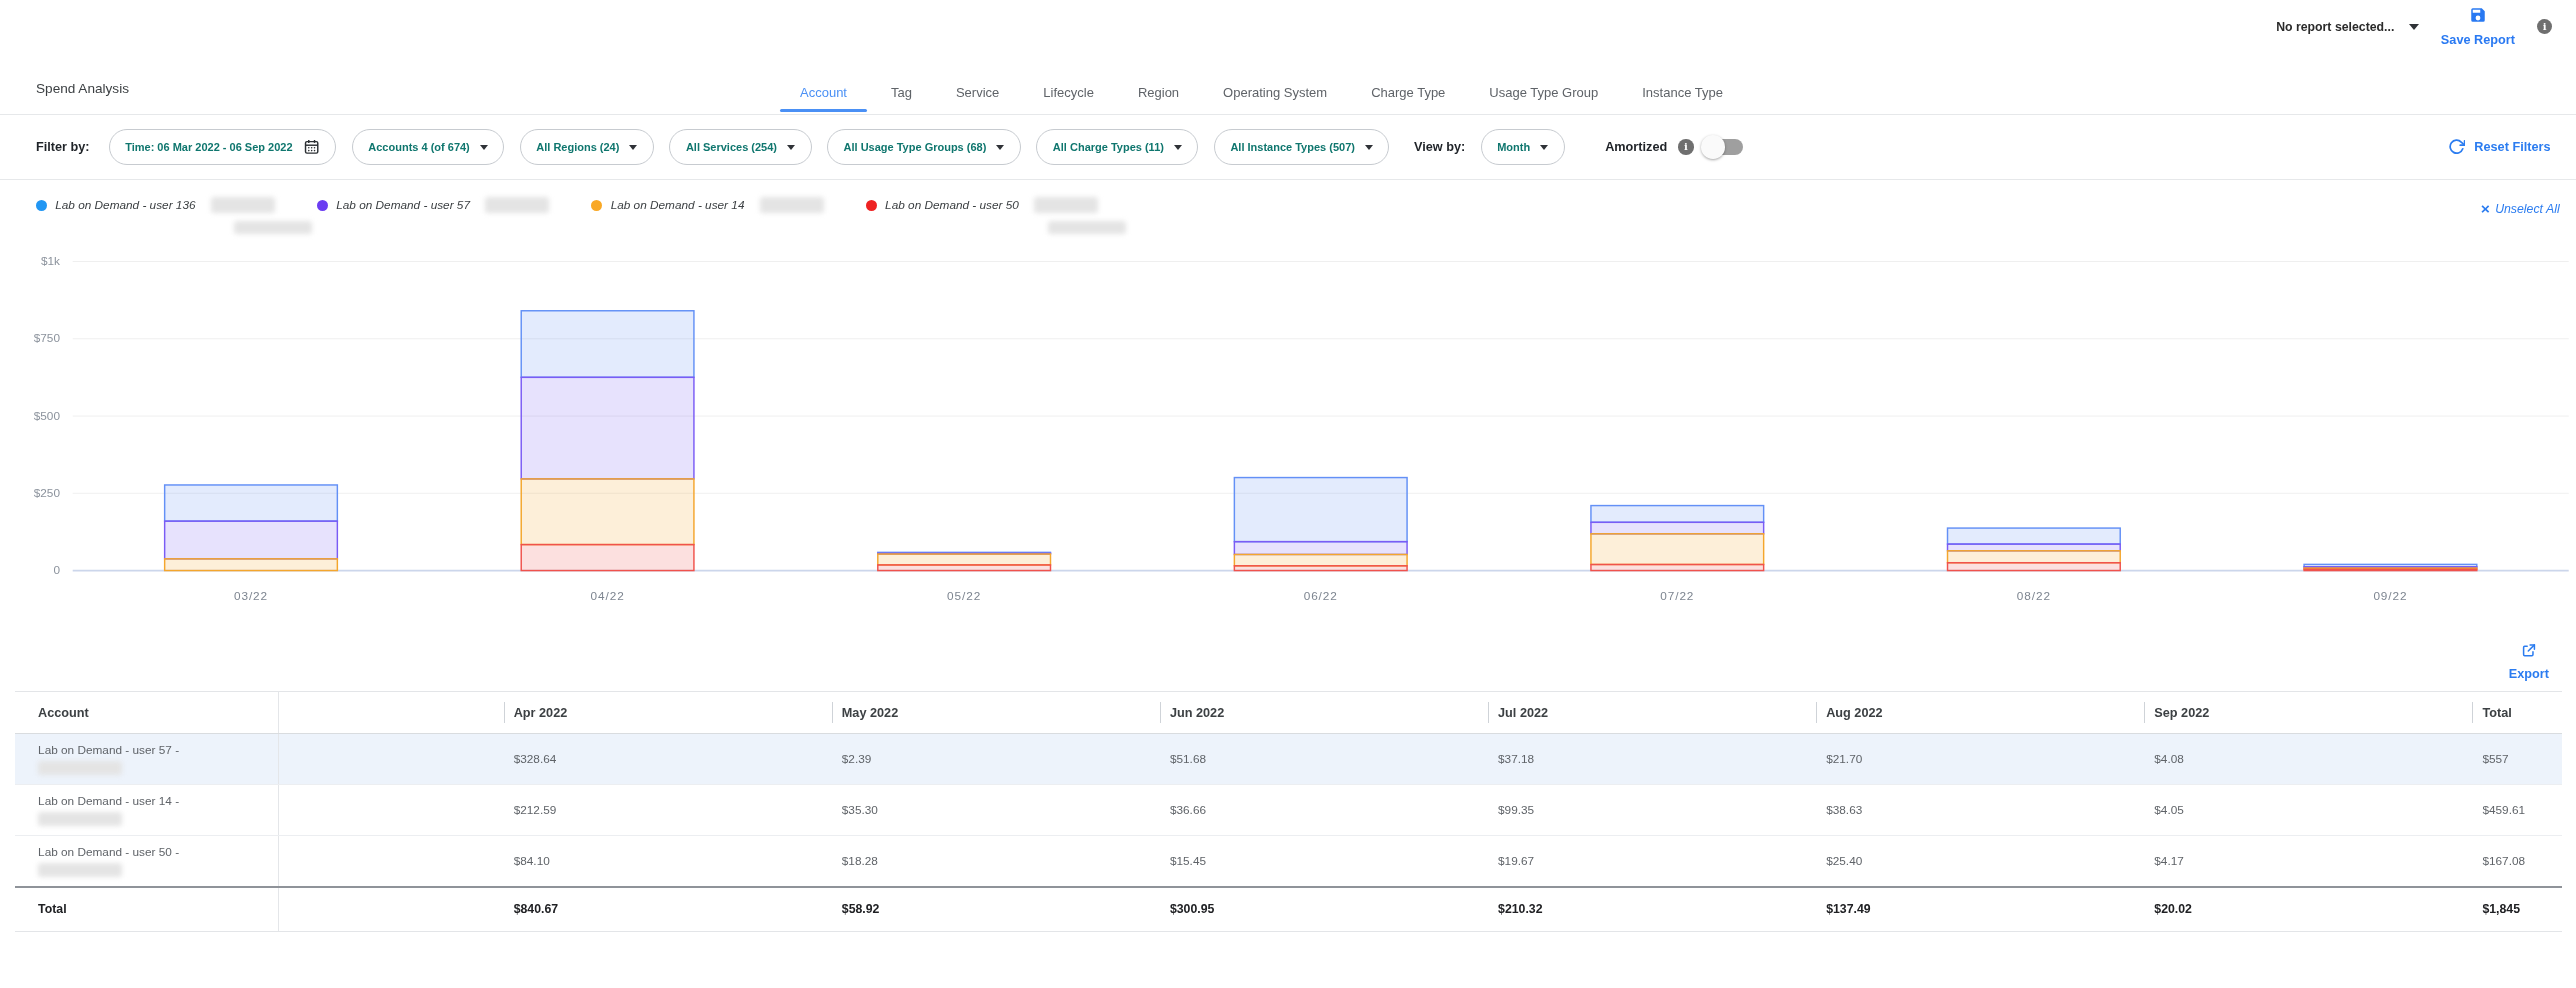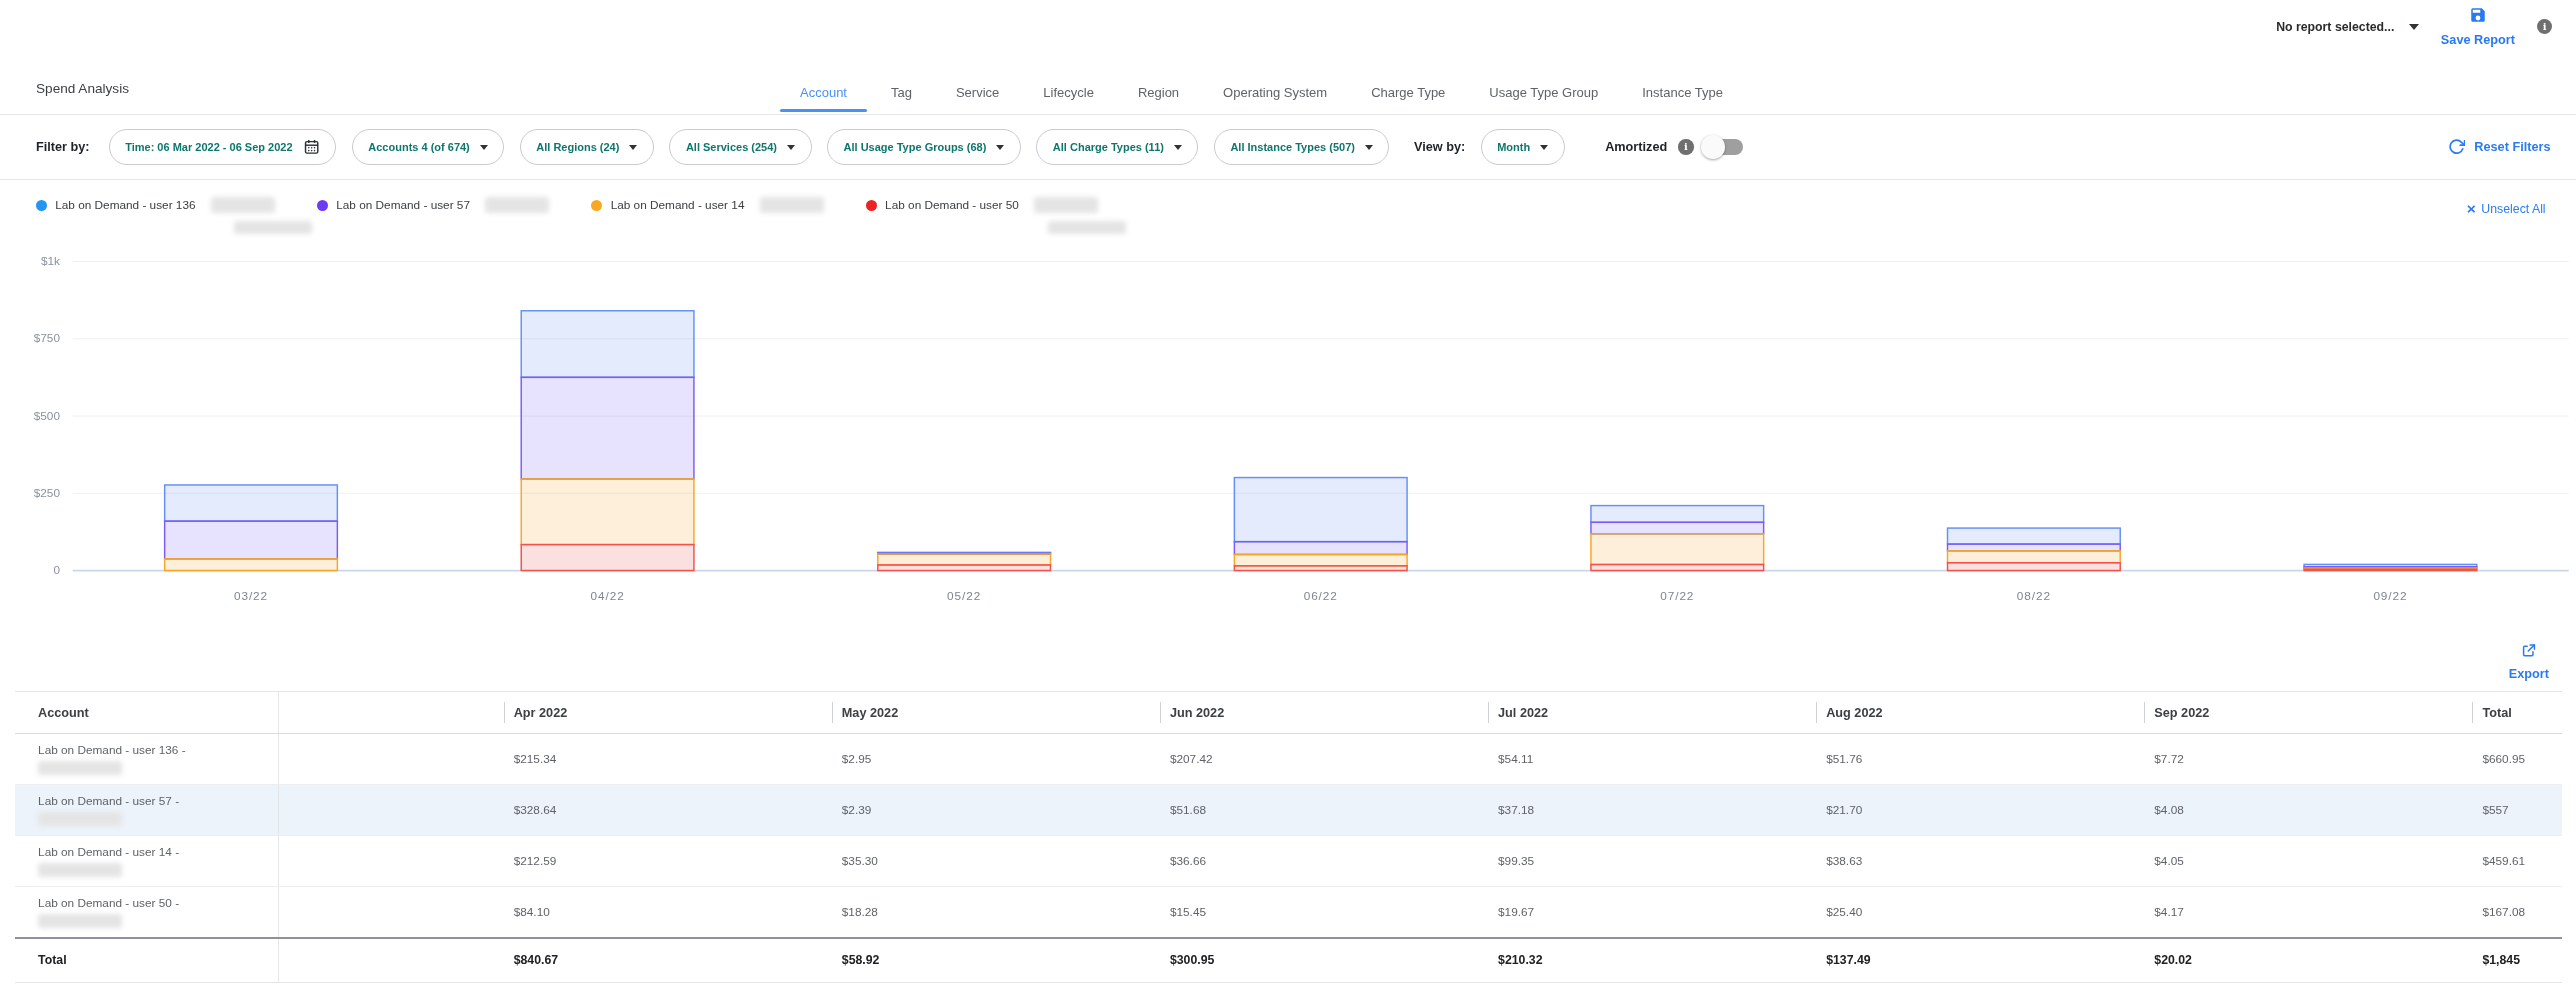--- a/index.html
+++ b/index.html
@@ -40,21 +40,21 @@
   .viewby-label { font-size:12.7px; font-weight:700; color:#1f2328; margin-left:9px; white-space:nowrap; }
   .amortized { display:flex; align-items:center; gap:11px; margin-left:25px; }
   .amortized .lbl { font-size:12.7px; font-weight:700; color:#1f2328; }
   .toggle { position:relative; width:38px; height:16.4px; background:#9f9f9f; border-radius:9px; cursor:pointer; }
   .toggle .knob { position:absolute; left:-3.6px; top:-3.6px; width:23.6px; height:23.6px; border-radius:50%;
                   background:#fafafa; box-shadow:0 0.9px 2.7px rgba(0,0,0,.35); }
   .reset-filters { margin-left:auto; display:flex; align-items:center; gap:9px; cursor:pointer; }
   .reset-filters .lbl { font-size:12.7px; font-weight:700; color:#2b7cf0; }
 
   
-  .legendrow { position:absolute; top:179px; left:0; right:14px; height:66px; }
+  .legendrow { position:absolute; top:179px; left:0; right:0; height:66px;font-style:italic; }
   .legend-items { position:absolute; left:36px; top:18px; display:flex; gap:42px; }
   .legend-item { position:relative; display:flex; align-items:center; gap:8.2px; cursor:pointer; }
   .legend-dot { width:11px; height:11px; border-radius:50%; flex:0 0 auto; }
   .legend-label { font-size:11.8px; color:#3c4043; white-space:nowrap; }
   .blur { background:#e4e4e4; border-radius:2.7px; filter:blur(2.7px); }
   .b-inline { width:64px; height:16.4px; margin-left:7.3px; }
   .b-sub { position:absolute; top:23.6px; left:198px; width:78px; height:13.6px; }
   .legend-item.i4 .b-sub { left:182px; }
   .unselect-all { position:absolute; right:16.4px; top:22px; display:flex; align-items:center; gap:5.5px; cursor:pointer; }
   .unselect-all .x { color:#2b7cf0; font-size:15.5px; font-weight:700; line-height:1; }
@@ -300,34 +300,20 @@
           <th class="tick">Apr 2022</th>
           <th class="tick">May 2022</th>
           <th class="tick">Jun 2022</th>
           <th class="tick">Jul 2022</th>
           <th class="tick">Aug 2022</th>
           <th class="tick">Sep 2022</th>
           <th class="tick">Total</th>
         </tr>
       </thead>
       <tbody id="tbody">
-          <tr>
-            <td class="acct">
-              <div class="acct-name">Lab on Demand - user 136 -</div>
-              <div class="blur b-row"></div>
-            </td>
-            <td></td>
-            <td>$215.34</td>
-            <td>$2.95</td>
-            <td>$207.42</td>
-            <td>$54.11</td>
-            <td>$51.76</td>
-            <td>$7.72</td>
-            <td>$660.95</td>
-          </tr>
           <tr class="hl">
             <td class="acct">
               <div class="acct-name">Lab on Demand - user 57 -</div>
               <div class="blur b-row"></div>
             </td>
             <td></td>
             <td>$328.64</td>
             <td>$2.39</td>
             <td>$51.68</td>
             <td>$37.18</td>

